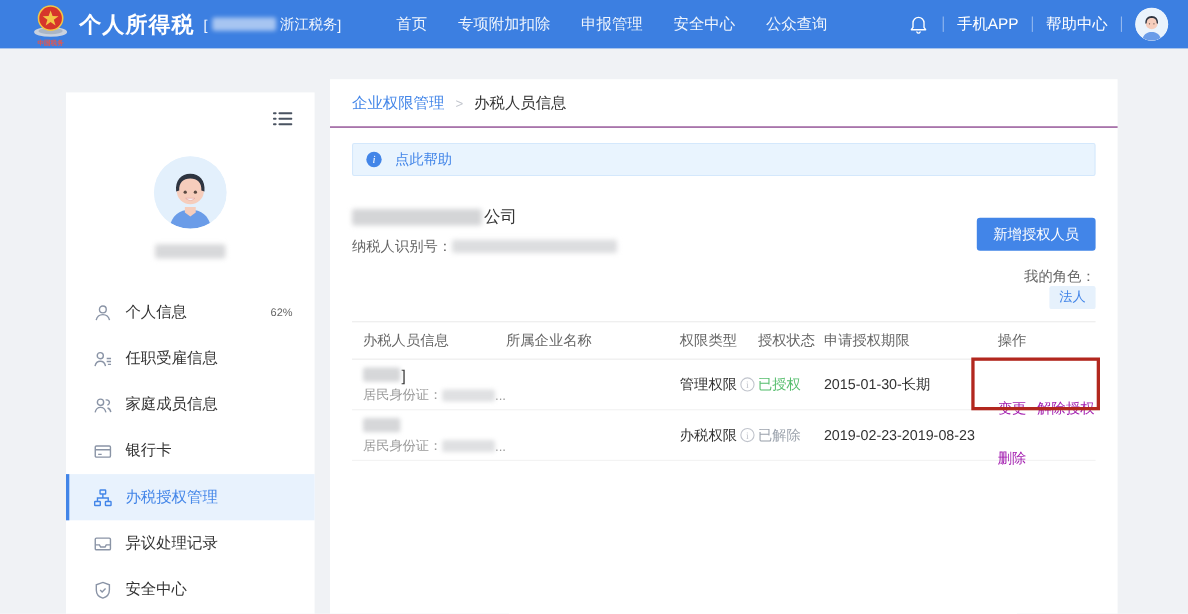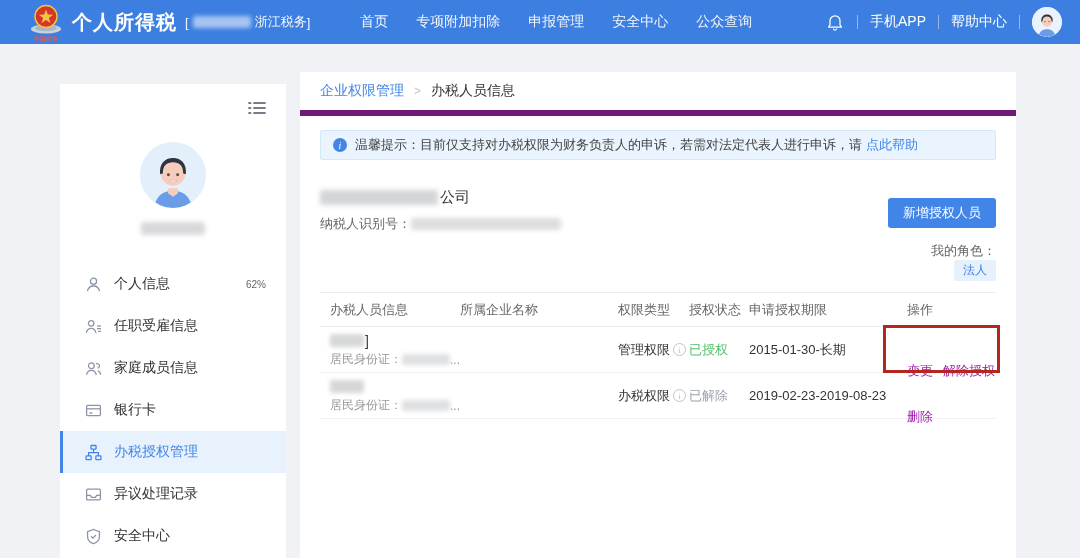--- a/index.html
+++ b/index.html
@@ -52,21 +52,21 @@
   .menu-item.selected { background:#e8f2fd; color:#4285e8;align-items:center; }
   .menu-item.selected::before {
     content:""; position:absolute; left:0; top:0; bottom:0; width:3px; background:#4285e8;
   }
   .menu-item.selected .mi-icon { color:#4285e8; }
   .menu-badge { position:absolute; right:20px; font-size:10px; color:#666; }
 
   
   .breadcrumb {
     height:44px; display:flex; align-items:center; padding:0 20px;
-    border-bottom:6px solid #701a75; font-size:14px;
+    border-bottom:1px solid #701a75; font-size:14px;
   }
   .bc-link { color:#4285e8; cursor:pointer; }
   .bc-sep { color:#c0c4cc; margin:0 10px; font-size:12px; }
   .bc-current { color:#333; }
 
   
   .notice {
     margin:14px 20px 0; height:30px; display:flex; align-items:center;
     background:#e9f4fe; border:1px solid #d4e8fc; border-radius:2px;
     padding:0 12px; font-size:13px; color:#444; white-space:nowrap;
@@ -291,21 +291,20 @@
 <main class="main-card">
 
   <div class="breadcrumb">
     <span class="bc-link">企业权限管理</span>
     <span class="bc-sep">&gt;</span>
     <span class="bc-current">办税人员信息</span>
   </div>
 
   <div class="notice">
     <span class="info-icon">i</span>
-    <span>温馨提示：目前仅支持对办税权限为财务负责人的申诉，若需对法定代表人进行申诉，请</span>
     <span class="notice-link">点此帮助</span>
   </div>
 
   <section class="company">
     <div class="co-line1">
       <span class="co-name-blur"></span>
       <span>公司</span>
     </div>
     <div class="co-line2">
       <span>纳税人识别号：</span>

